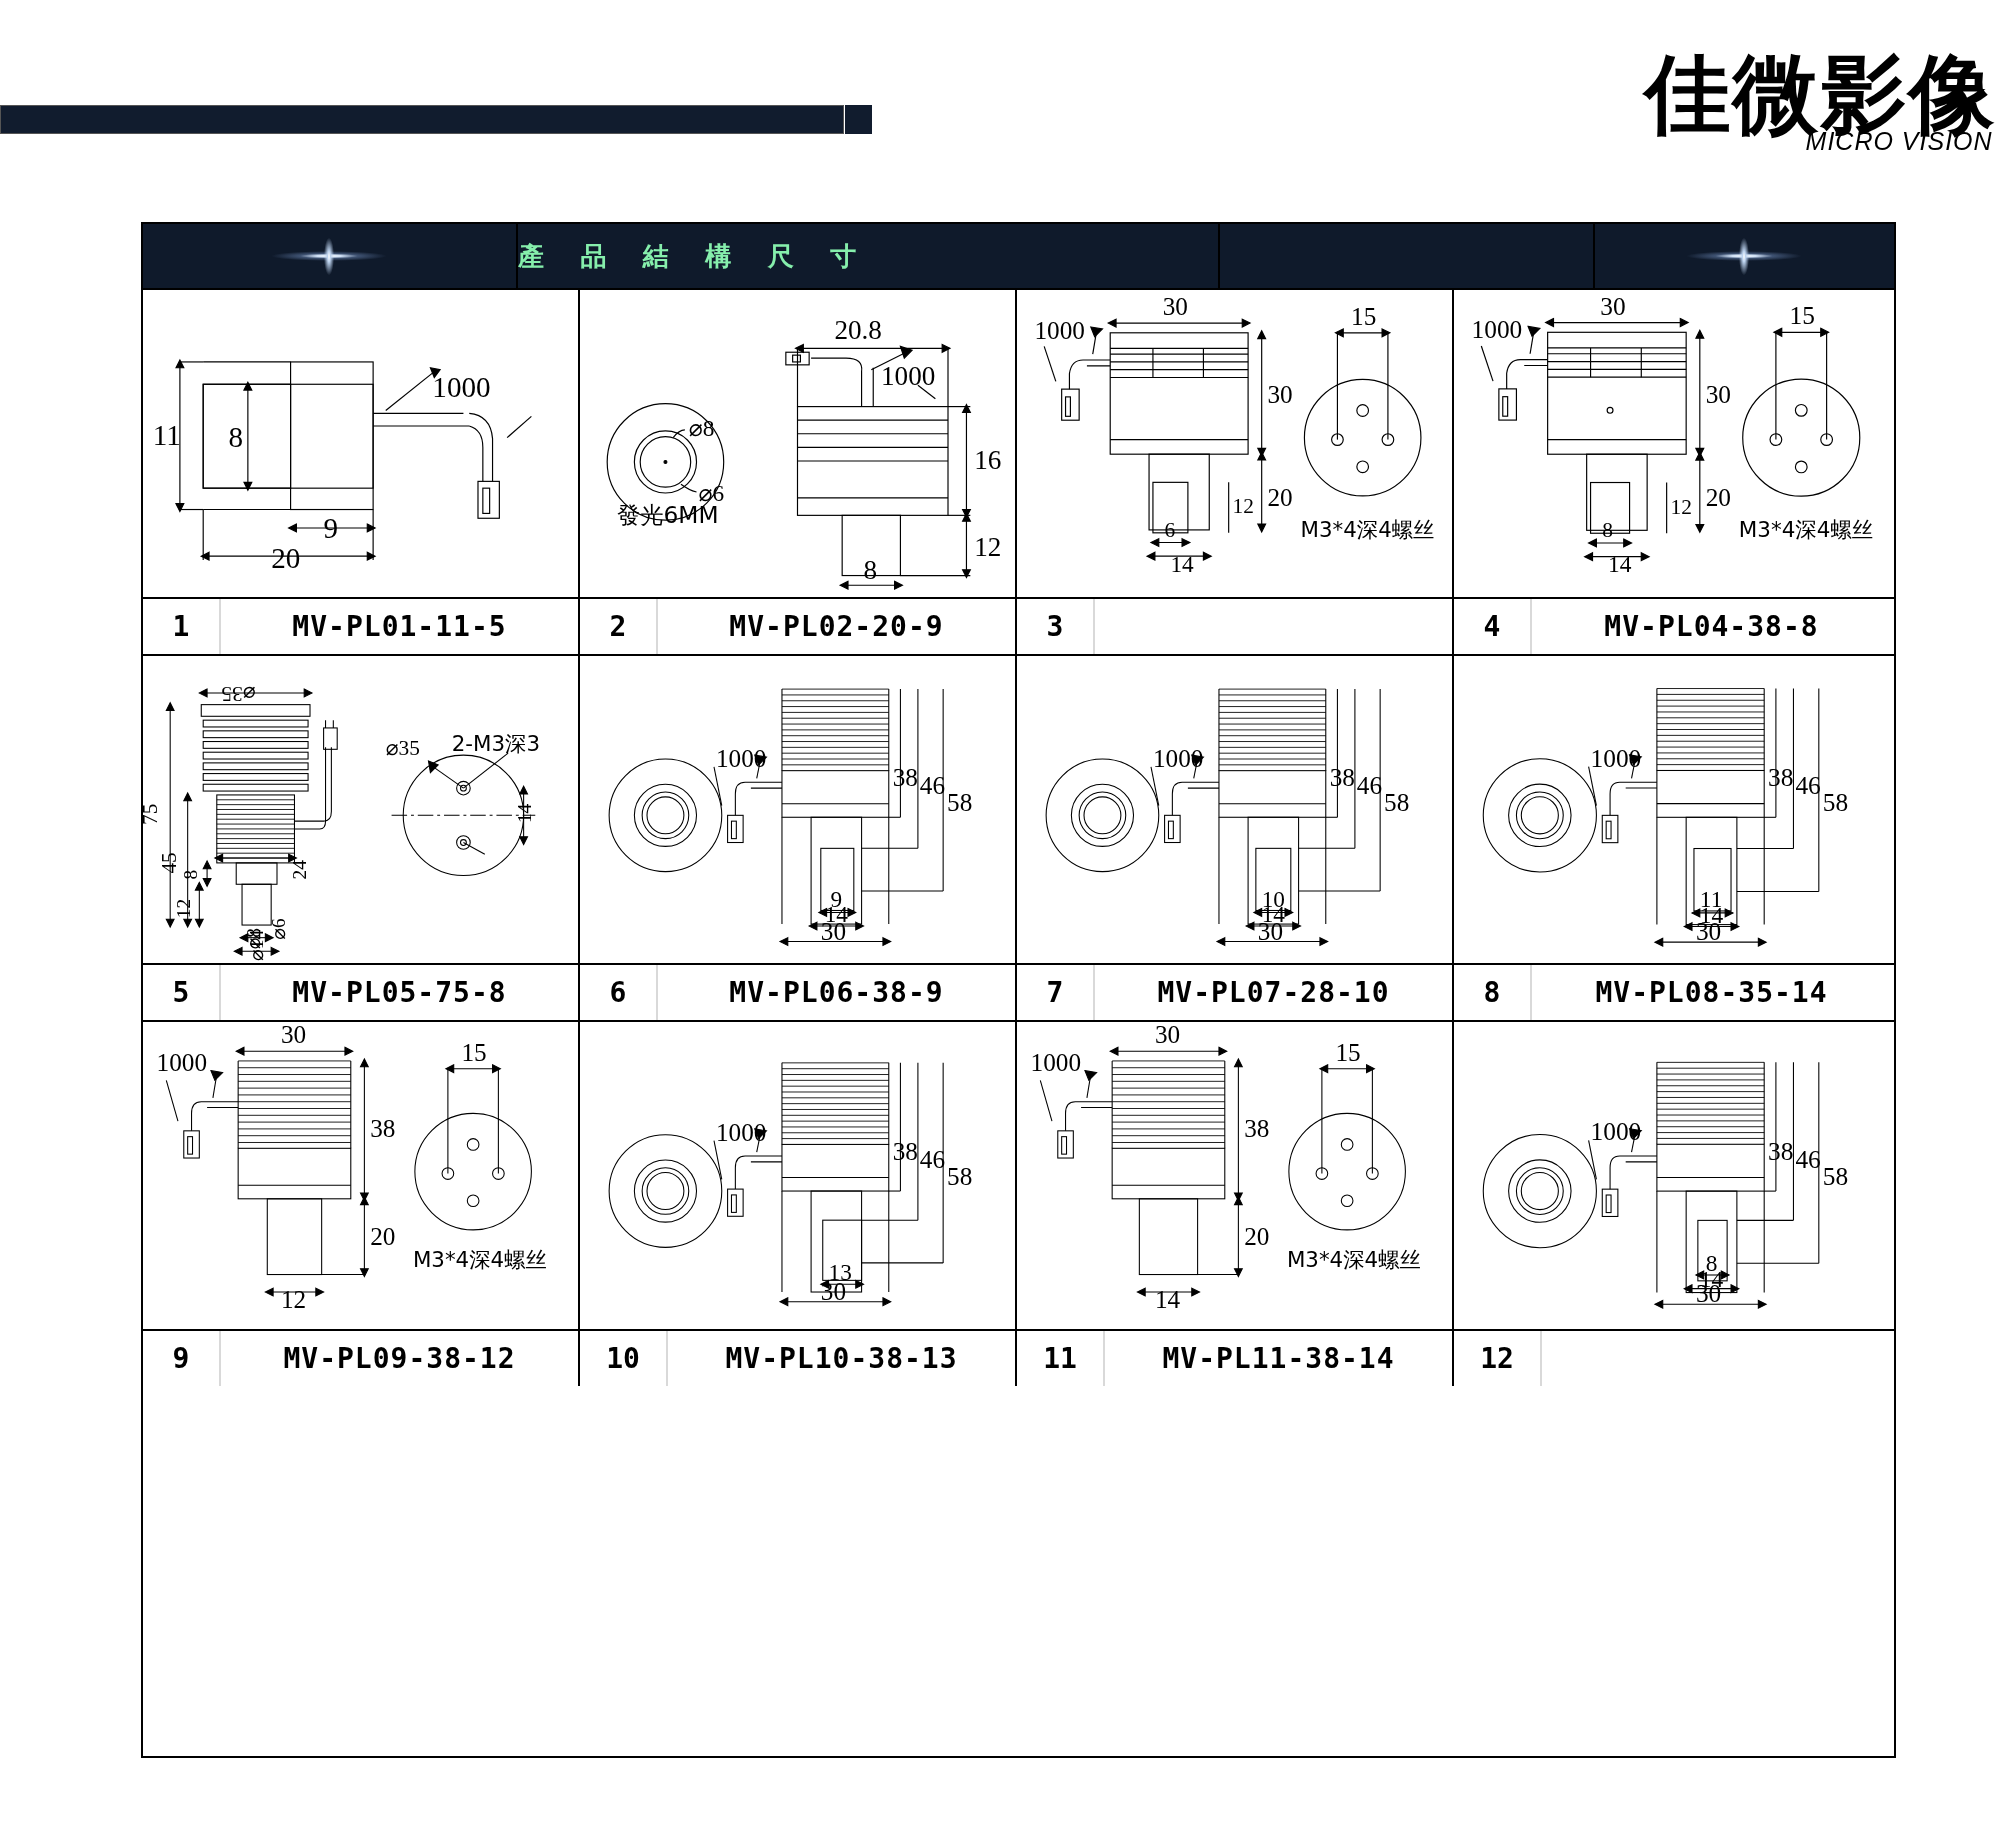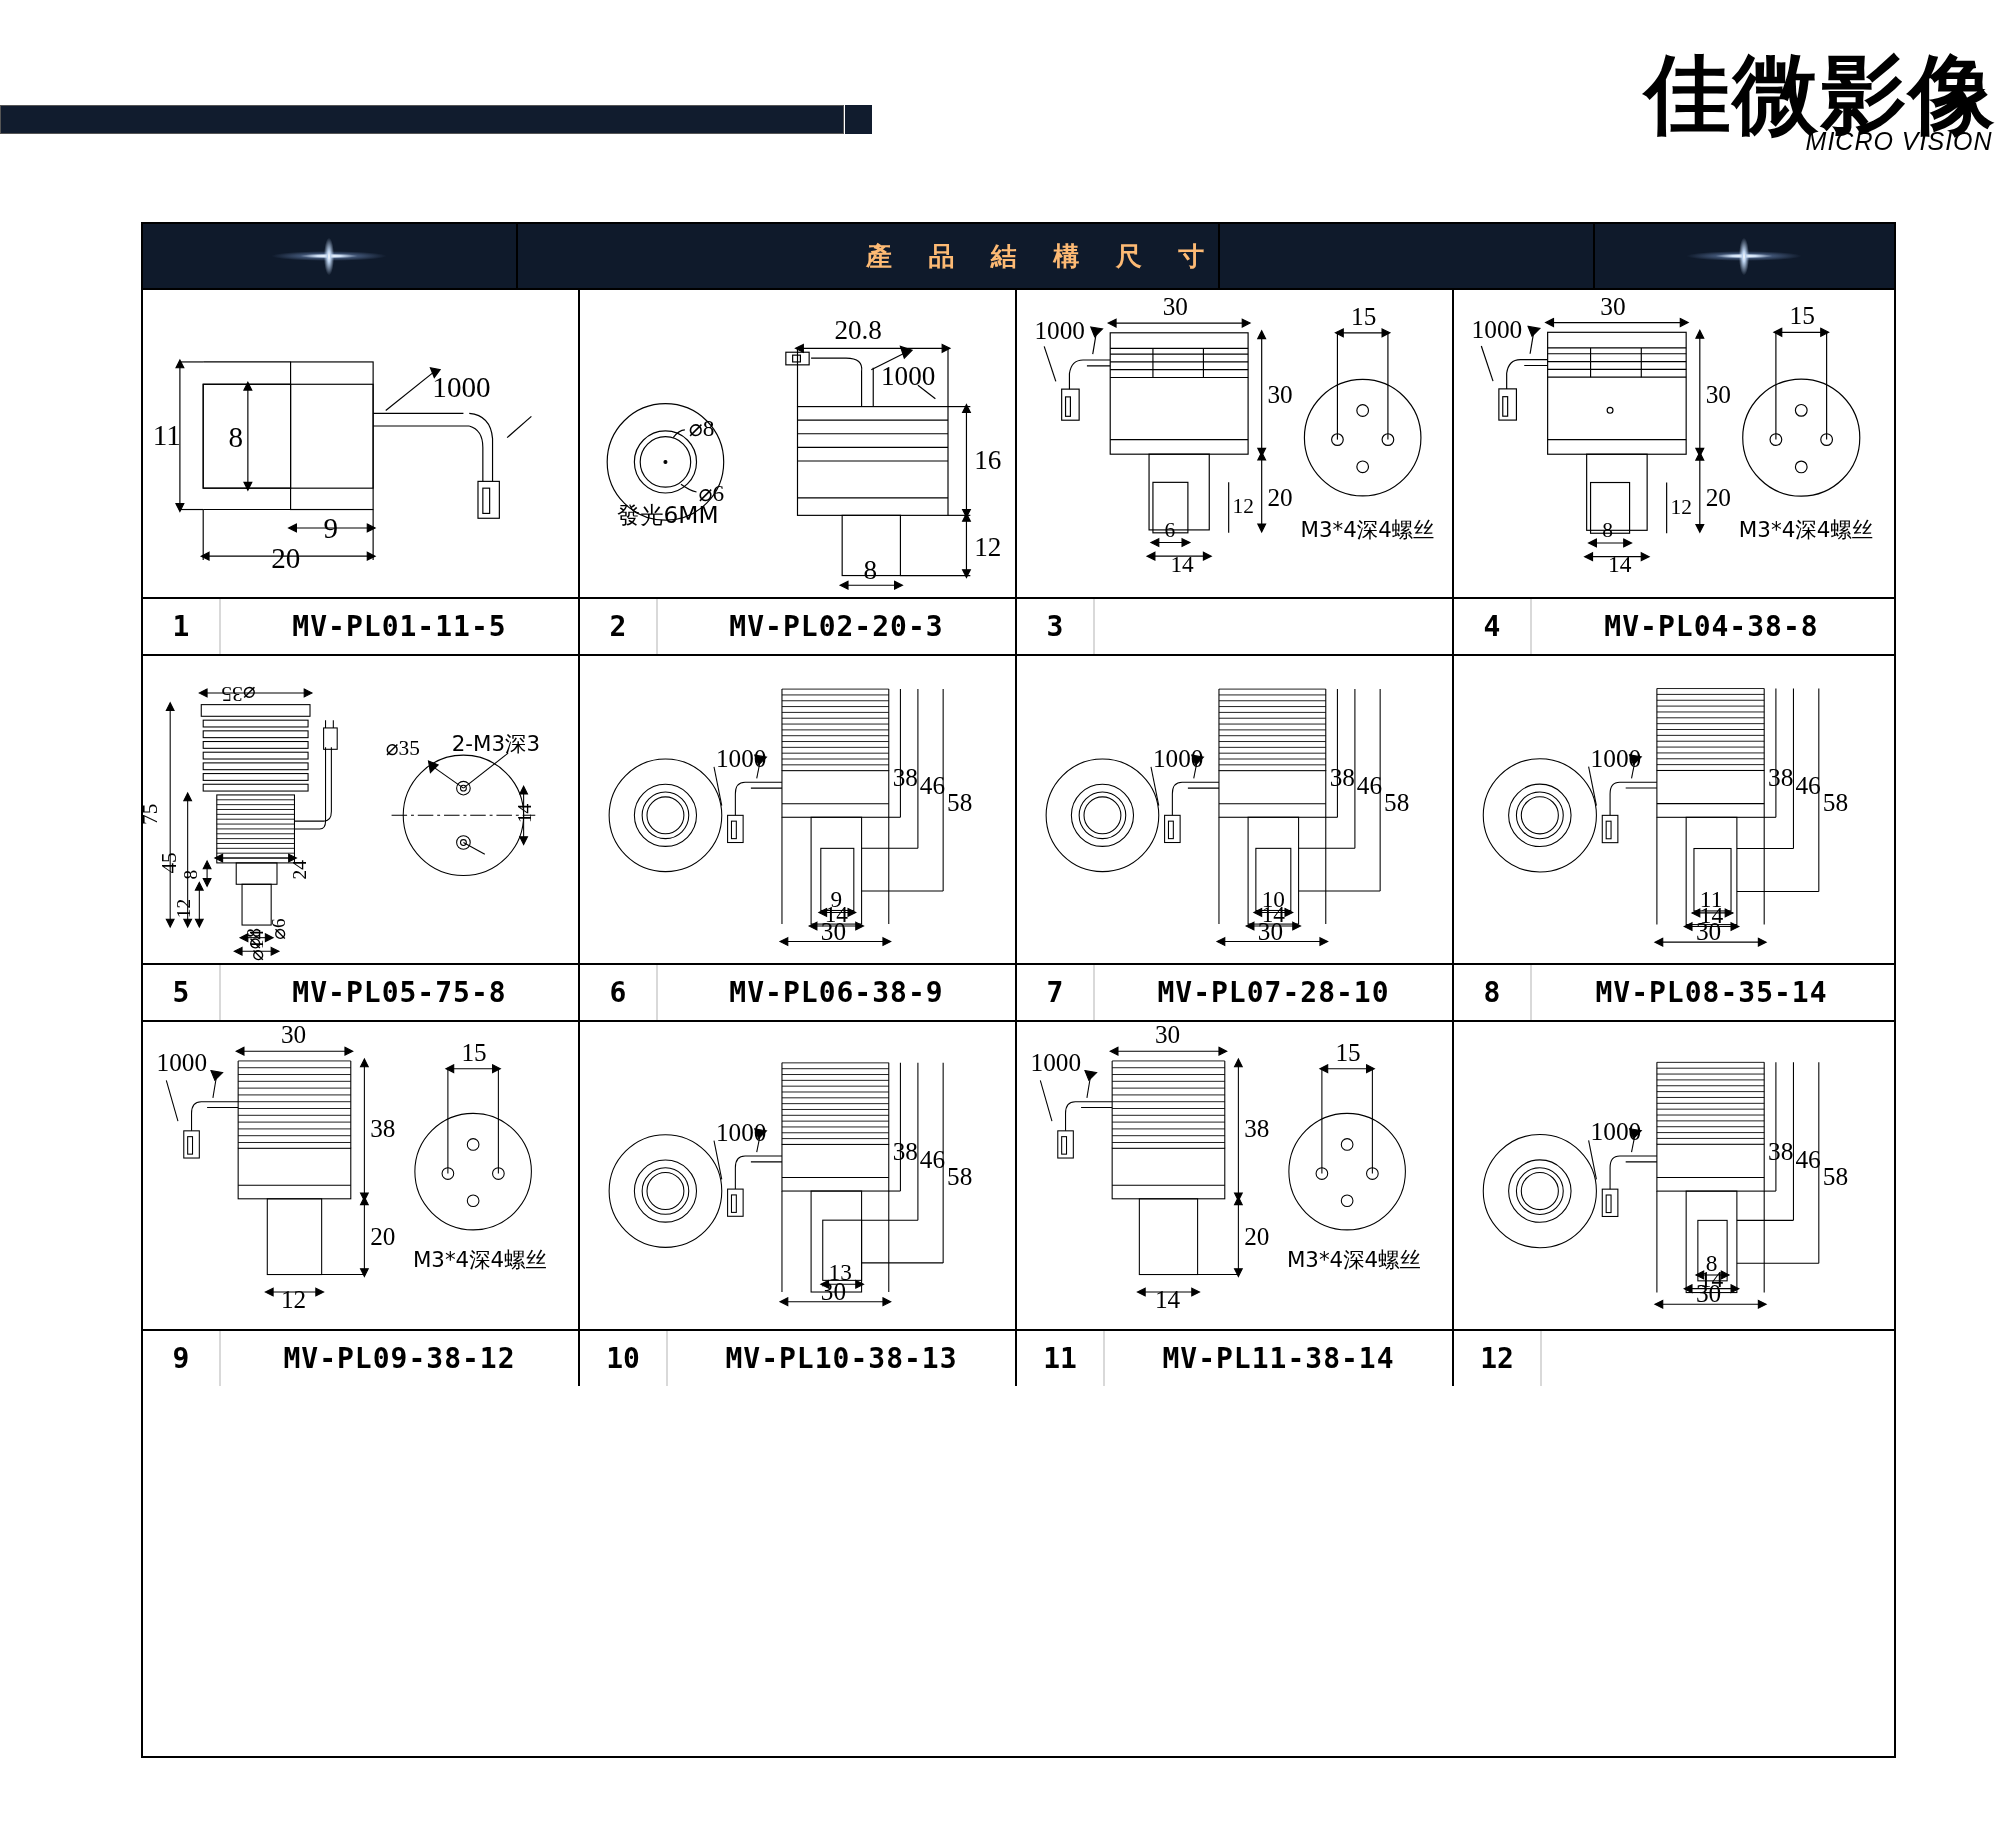--- a/index.html
+++ b/index.html
@@ -15,21 +15,21 @@
   
   .table{position:absolute;left:141px;top:222px;width:1755px;height:1536px;border:2.9px solid #000;box-sizing:border-box;}
   .hdr{display:flex;height:64px;border-bottom:2.9px solid #000;}
   .hdr-cell{background:#0f1a2b;position:relative;overflow:hidden;border-right:2px solid #000;}
   .hdr-cell:last-child{border-right:none;}
   .hc1{width:374px;} .hc2{width:702px;} .hc3{width:374px;} .hc4{width:300px;}
   .flare{position:absolute;left:50%;top:50%;width:166px;height:27px;transform:translate(-50%,-50%);
     background:radial-gradient(ellipse 80px 6.8px at 50% 50%, #ffffff 0%, #cfe0f5 16%, rgba(120,150,200,.45) 36%, rgba(30,50,90,0) 72%);}
   .flare:after{content:"";position:absolute;left:50%;top:50%;width:25px;height:53px;transform:translate(-50%,-50%);
     background:radial-gradient(ellipse 6.8px 25px at 50% 50%, #ffffff 0%, #bcd2ee 22%, rgba(30,50,90,0) 75%);}
-  .hdr-title{color:#fdba74;font-size:26px;letter-spacing:13.7px;text-align:right;line-height:64px;font-family:"DejaVu Sans",sans-serif;font-weight:600;}
+  .hdr-title{color:#86efac;font-size:26px;letter-spacing:13.7px;text-align:left;line-height:64px;font-family:"DejaVu Sans",sans-serif;font-weight:600;}
 
   .row{display:flex;border-bottom:2.9px solid #000;height:307px;}
   .row:last-child{border-bottom:none;}
   .cell{position:relative;border-right:2px solid #000;box-sizing:border-box;overflow:hidden;}
   .cell:last-child{border-right:none;}
   .w448{width:437px;}
   .drw{width:100%;height:100%;display:block;}
 
   
   .lrow{display:flex;height:55px;border-bottom:2.9px solid #000;}
@@ -298,21 +298,21 @@
     </div>
   </div>
 
   <div class="lrow">
     <div class="lcellwrap">
       <div class="lnum">1</div>
       <div class="lpn">MV-PL01-11-5</div>
     </div>
     <div class="lcellwrap">
       <div class="lnum">2</div>
-      <div class="lpn">MV-PL02-20-3</div>
+      <div class="lpn">MV-PL02-20-9</div>
     </div>
     <div class="lcellwrap">
       <div class="lnum">3</div>
     </div>
     <div class="lcellwrap">
       <div class="lnum">4</div>
       <div class="lpn">MV-PL04-38-8</div>
     </div>
   </div>
 

